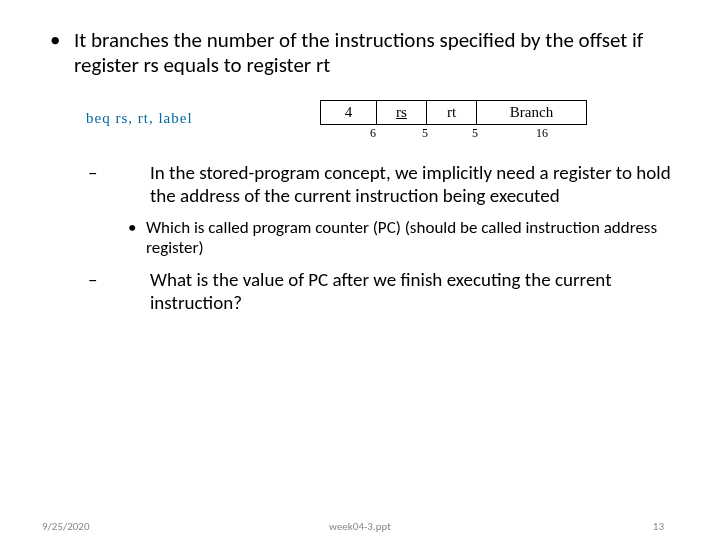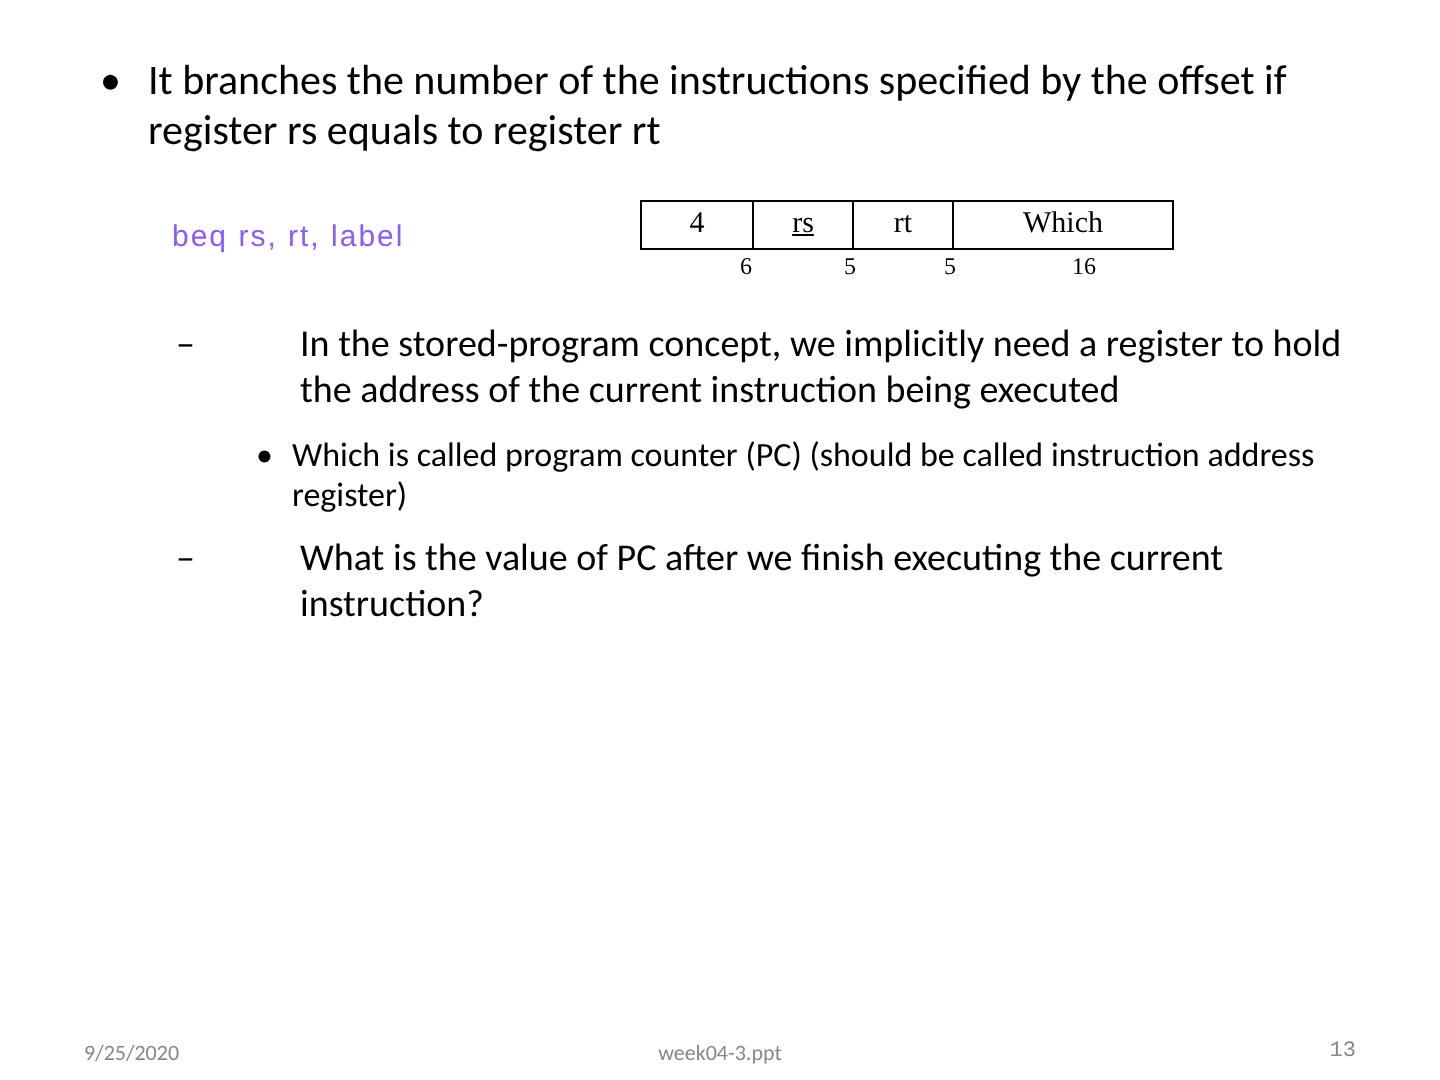--- a/index.html
+++ b/index.html
@@ -38,23 +38,23 @@
   .diagram-wrap {
     position: relative;
     height: 68px;
     margin-left: 40px;
     margin-bottom: 2px;
   }
   .diagram-code {
     position: absolute;
     left: 4px;
     top: 18px;
-    font-family: Liberation Sans, sans-serif;
+    font-family: Liberation Serif, serif;
     font-size: 15px;
-    color: #8b5cf6;
+    color: #0369a1;
     letter-spacing: 1px;
   }
   .diagram-table {
     position: absolute;
     left: 238px;
     top: 8px;
     border-collapse: collapse;
   }
   .diagram-table td {
     border: 1px solid #000;
@@ -103,41 +103,41 @@
   .footer {
     position: absolute;
     bottom: 20px;
     left: 0;
     width: 100%;
     font-size: 11px;
     color: #888;
   }
   .footer-date { position: absolute; left: 42px; }
   .footer-file { position: absolute; left: 0; width: 100%; text-align: center; }
-  .footer-num  { position: absolute; right: 42px; font-family: Liberation Mono, monospace; }
+  .footer-num  { position: absolute; right: 56px; }
 </style>
 </head>
 <body>
 
 <div class="slide">
 
   <div class="level1">
     <div class="bullet">•</div>
     <div class="text">It branches the number of the instructions specified by the offset if register rs equals to register rt</div>
   </div>
 
   <div class="diagram-wrap">
     <div class="diagram-code">beq rs, rt, label</div>
     <table class="diagram-table">
       <tbody>
           <tr>
         <td class="c-op">4</td>
         <td class="c-rs">rs</td>
         <td class="c-rt">rt</td>
-        <td class="c-off">Which</td>
+        <td class="c-off">Branch</td>
       </tr>
     </tbody>
       </table>
     <div class="bits" style="left:288px">6</div>
     <div class="bits" style="left:340px">5</div>
     <div class="bits" style="left:390px">5</div>
     <div class="bits" style="left:454px">16</div>
   </div>
 
   <div class="level2">

